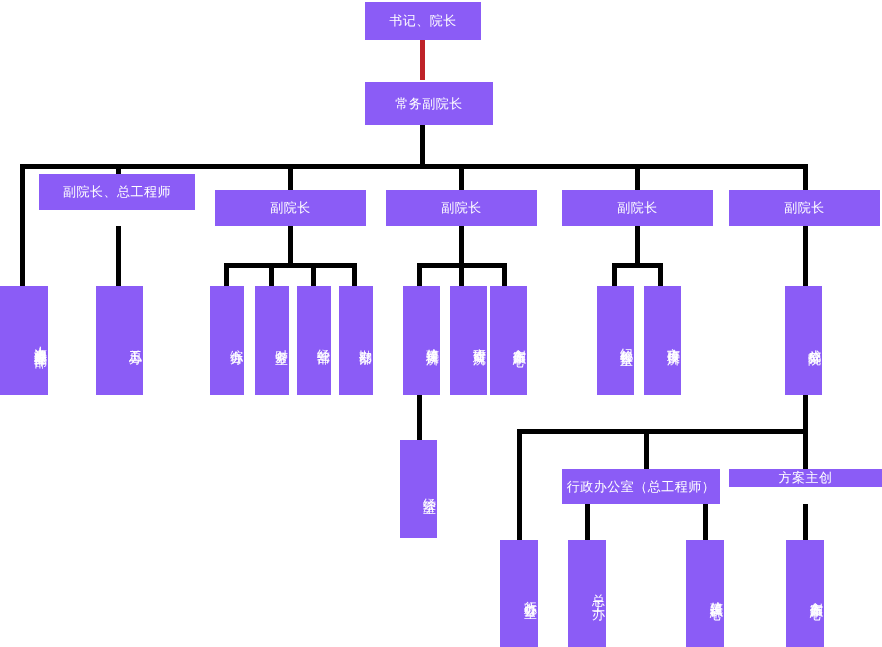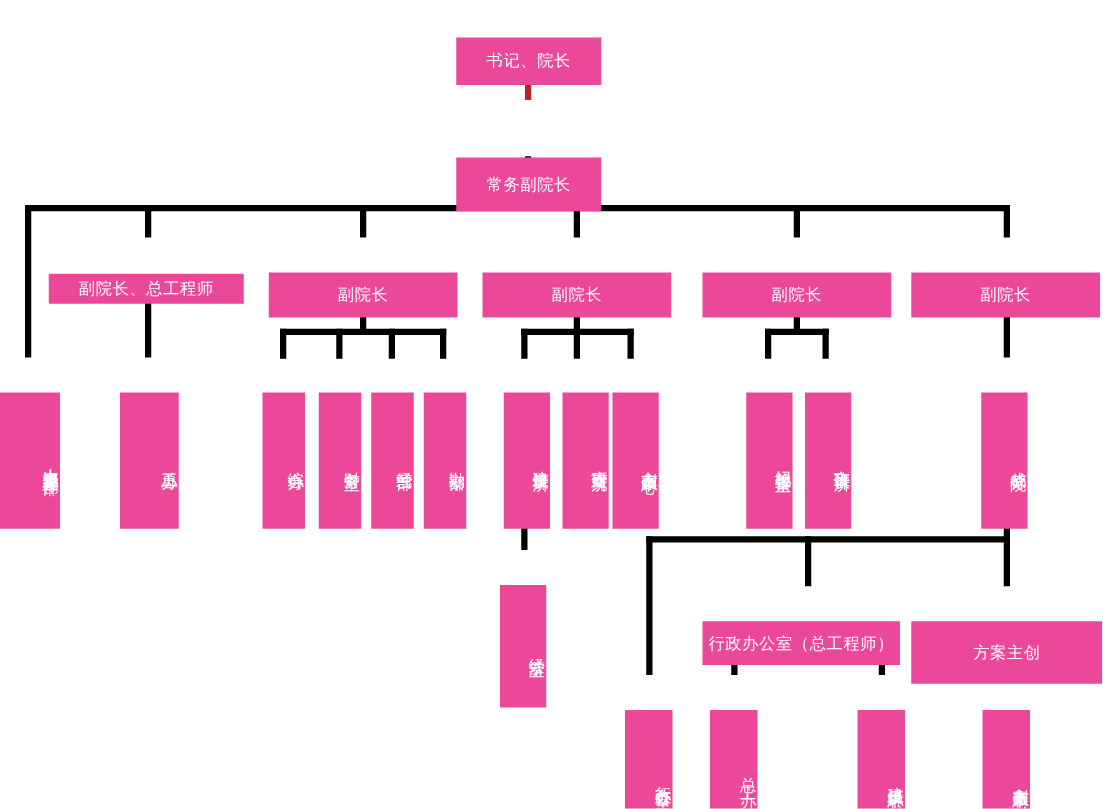--- a/index.html
+++ b/index.html
@@ -14,29 +14,28 @@
     position: relative;
     width: 882px;
     height: 647px;
     background: #ffffff;
     overflow: hidden;
   }
 
   
   .node {
     position: absolute;
-    background: #ec4899;
+    background: #8b5cf6;
     color: #ffffff;
     box-sizing: border-box;
     display: flex;
     align-items: center;
     justify-content: center;
     text-align: center;
     z-index: 3;
-    margin-top: 28px;
   }
   .node.h {
     font-size: 13px;
     line-height: 1.2;
     letter-spacing: 0.5px;
     padding: 0 4px;
   }
   .node.v {
     writing-mode: vertical-rl;
     text-orientation: upright;
@@ -123,23 +122,23 @@
   <div class="conn" style="left:644px; top:429px; width:5px; height:40px;"></div>
   <div class="conn" style="left:803px; top:429px; width:5px; height:40px;"></div>
 
   <div class="conn" style="left:585px; top:504px; width:5px; height:36px;"></div>
   <div class="conn" style="left:703px; top:504px; width:5px; height:36px;"></div>
 
   <div class="conn" style="left:803px; top:504px; width:5px; height:36px;"></div>
 
   <div class="node h" style="left:365px; top:2px; width:116px; height:38px;">书记、院长</div>
 
-  <div class="node h" style="left:365px; top:98px; width:116px; height:43px;">常务副院长</div>
+  <div class="node h" style="left:365px; top:82px; width:128px; height:43px;">常务副院长</div>
 
-  <div class="node h" style="left:39px; top:191px; width:156px; height:24px;">副院长、总工程师</div>
+  <div class="node h" style="left:39px; top:174px; width:156px; height:36px;">副院长、总工程师</div>
 
   <div class="node h" style="left:215px; top:190px; width:151px; height:36px;">副院长</div>
 
   <div class="node h" style="left:386px; top:190px; width:151px; height:36px;">副院长</div>
 
   <div class="node h" style="left:562px; top:190px; width:151px; height:36px;">副院长</div>
 
   <div class="node h" style="left:729px; top:190px; width:151px; height:36px;">副院长</div>
 
   <div class="node v dual" style="left:0px; top:286px; width:48px; height:109px;">
@@ -166,21 +165,21 @@
   <div class="node v" style="left:597px; top:286px; width:37px; height:109px;">纪检督察室</div>
 
   <div class="node v" style="left:644px; top:286px; width:37px; height:109px;">市政设计所</div>
 
   <div class="node v" style="left:785px; top:286px; width:37px; height:109px;">成都分院</div>
 
   <div class="node v" style="left:400px; top:440px; width:37px; height:98px;">经济室</div>
 
   <div class="node h" style="left:562px; top:469px; width:158px; height:35px;">行政办公室（总工程师）</div>
 
-  <div class="node h" style="left:729px; top:469px; width:153px; height:50px;">方案主创</div>
+  <div class="node h" style="left:729px; top:469px; width:153px; height:18px;">方案主创</div>
 
   <div class="node v" style="left:500px; top:540px; width:38px; height:107px;">行政办公室</div>
 
   <div class="node v wide-spaced" style="left:568px; top:540px; width:38px; height:107px;">总工办</div>
 
   <div class="node v" style="left:686px; top:540px; width:38px; height:107px;">建筑设计中心</div>
 
   <div class="node v" style="left:786px; top:540px; width:38px; height:107px;">方案创作中心</div>
 
 </div>

